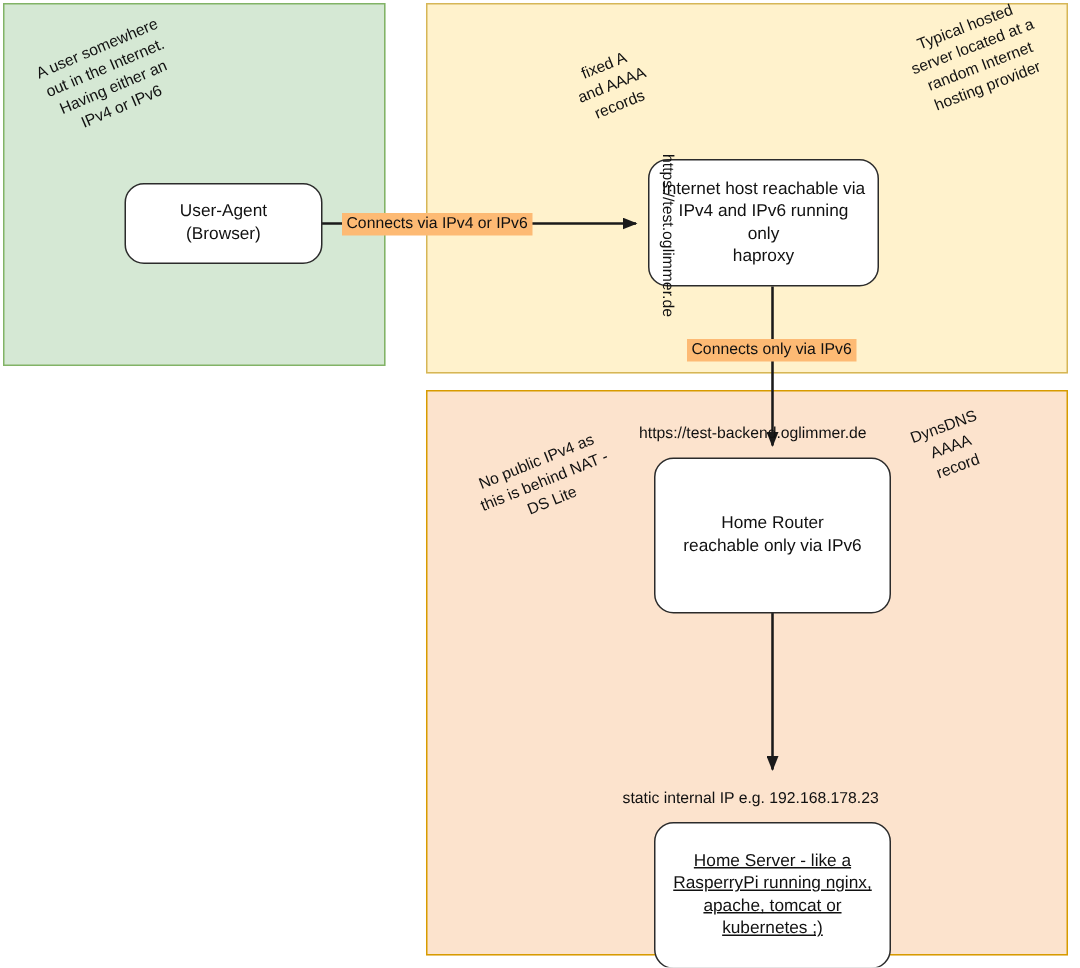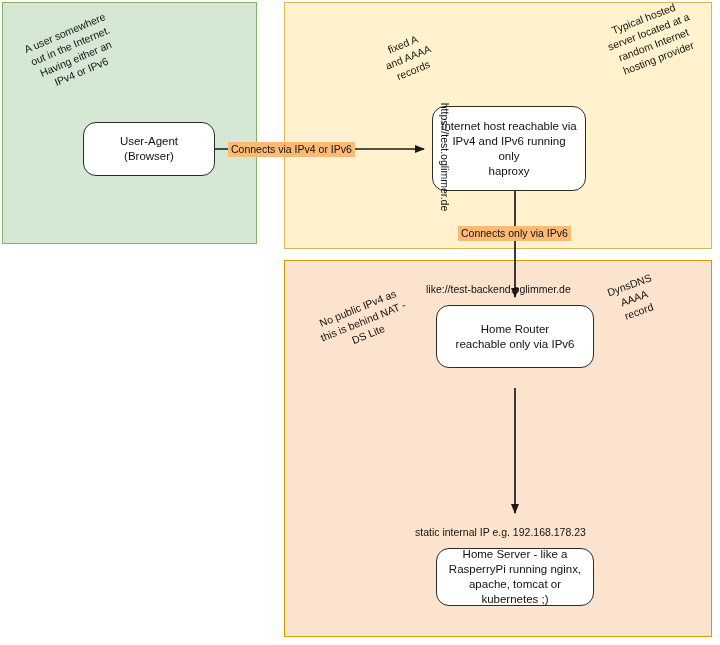--- a/index.html
+++ b/index.html
@@ -56,22 +56,22 @@
     justify-content: center;
     text-align: center;
     color: #111111;
     font-size: 11.5px;
     line-height: 15px;
     padding: 4px 8px;
     z-index: 5;
   }
   .node-user-agent { left: 83px;  top: 122px; width: 132px; height: 54px; }
   .node-haproxy    { left: 432px; top: 106px; width: 154px; height: 85px; }
-  .node-router     { left: 436px; top: 305px; width: 158px; height: 63px; }
-  .node-server     { left: 436px; top: 548px; width: 158px; height: 58px; }
+  .node-router     { left: 436px; top: 305px; width: 158px; height: 104px; }
+  .node-server     { left: 436px; top: 548px; width: 158px; height: 98px; text-decoration: underline; }
 
   
   .edge-svg {
     position: absolute;
     left: 0; top: 0;
     width: 720px; height: 645px;
     pointer-events: none;
     z-index: 3;
   }
 
@@ -188,21 +188,21 @@
 RasperryPi running nginx,
 apache, tomcat or
 kubernetes ;)</span>
   </div>
 
   <div class="edge-label lbl-connects-v46">Connects via IPv4 or IPv6</div>
 
   <div class="edge-label lbl-only-ipv6">Connects only via IPv6</div>
 
 
-  <div class="zone-label lbl-backend-url">like://test-backend.oglimmer.de</div>
+  <div class="zone-label lbl-backend-url">https://test-backend.oglimmer.de</div>
 
   <div class="zone-label lbl-static-ip">static internal IP e.g. 192.168.178.23</div>
 
   <div class="annot annot-user">A user somewhere
 out in the Internet.
 Having either an
 IPv4 or IPv6</div>
 
   <div class="annot annot-dns-a">fixed A
 and AAAA

